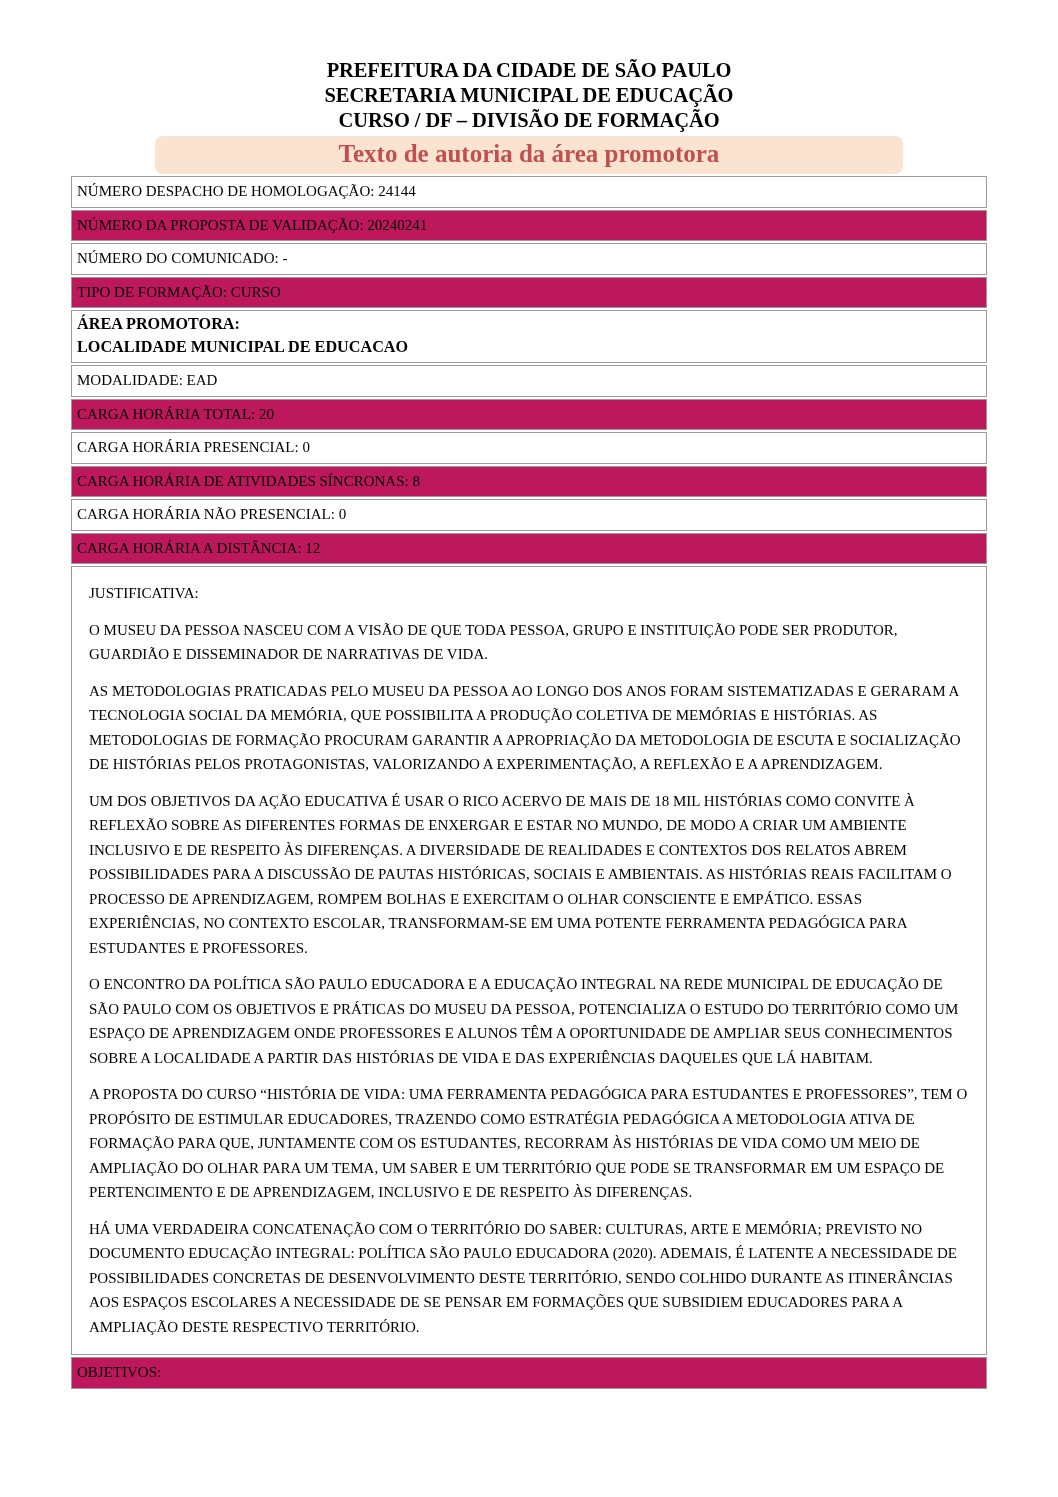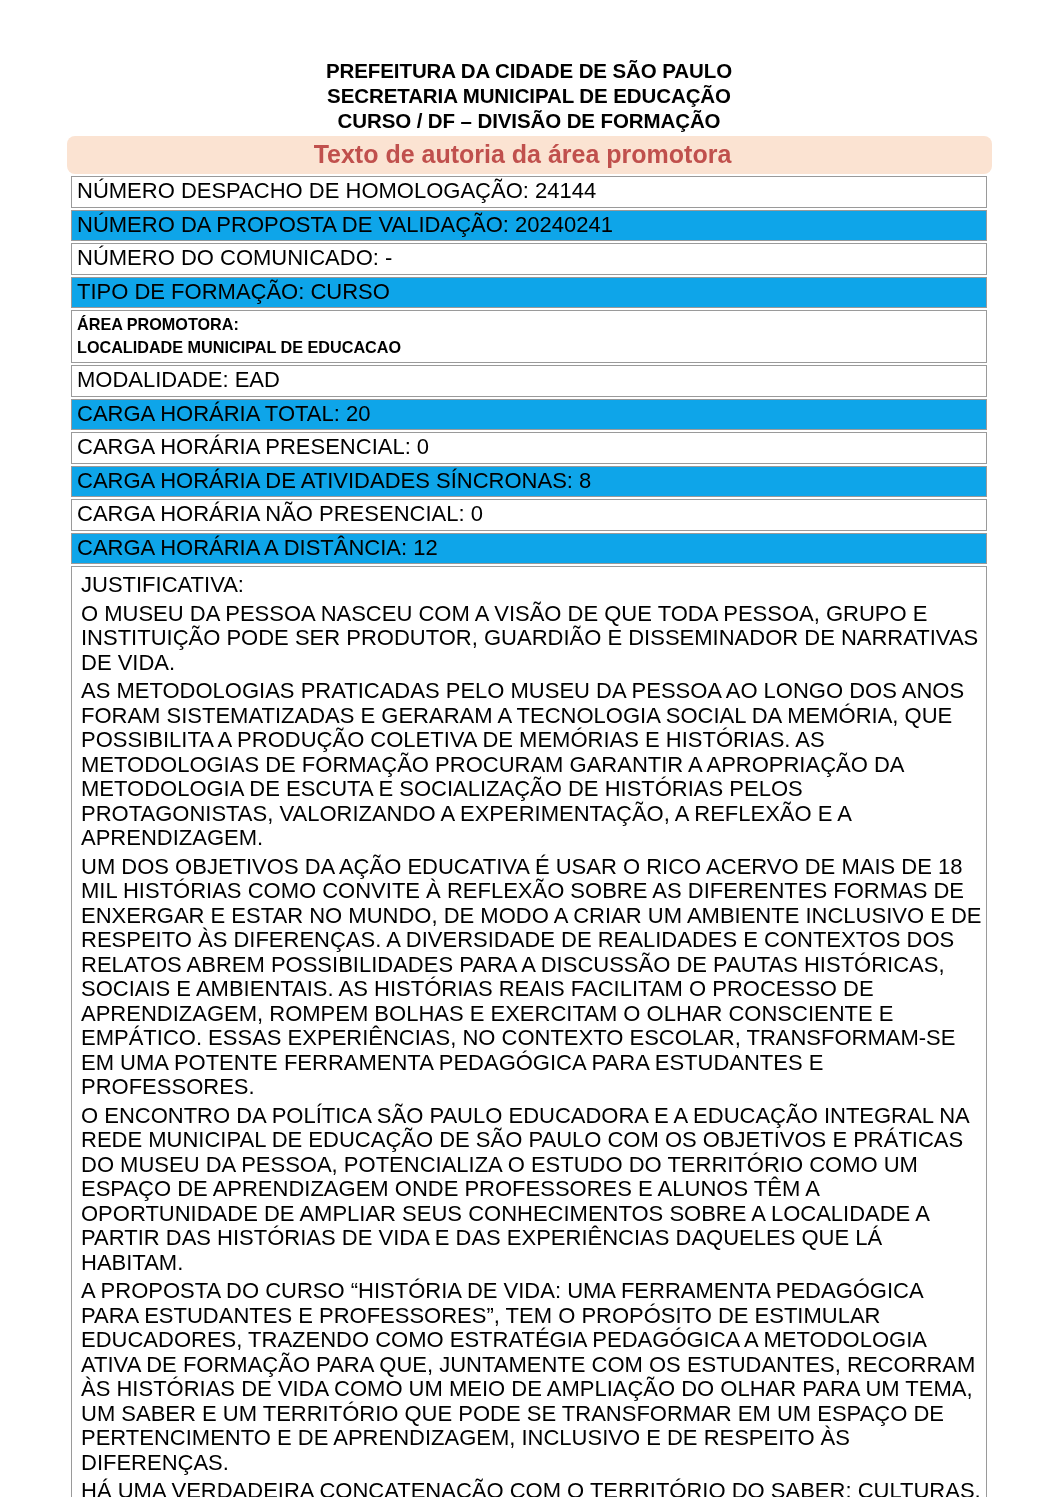--- a/index.html
+++ b/index.html
@@ -13,20 +13,21 @@
     font-family: "Liberation Sans", sans-serif;
     color: #000000;
     overflow: hidden;
   }
 
   .page {
     position: relative;
     width: 1058px;
     height: 1497px;
     background: #ffffff;
+    font-family: Liberation Serif, serif;
   }
 
   
   .doc-header {
     padding-top: 58px;
     text-align: center;
   }
   .doc-header .hline {
     font-weight: bold;
     font-size: 20.5px;
@@ -36,24 +37,24 @@
   }
   .doc-header .hline.big {
     font-size: 23.5px;
     line-height: 30px;
     padding-top: 2px;
   }
 
   
   .banner {
     margin: 3px auto 0 auto;
-    width: 912px;
+    width: 748px;
     background: #FBE3D2;
     text-align: center;
-    padding: 3px 13px 5px 0;
+    padding: 3px 0 5px 0;
     border-radius: 8px;
   }
   .banner-text {
     color: #C0504D;
     font-weight: bold;
     font-size: 25px;
     line-height: 30px;
     white-space: nowrap;
   }
 
@@ -61,48 +62,48 @@
   .doc-table {
     width: 916px;
     margin: 0 auto;
     border-collapse: separate;
     border-spacing: 0 2px;
     table-layout: fixed;
   }
   .doc-table td {
     border: 1px solid #9a9a9a;
     padding: 2px 0 3px 5px;
-    font-size: 22px;
+    font-size: 15px;
     line-height: 24.5px;
     vertical-align: top;
     background: #ffffff;
   }
   .doc-table tr.shaded td {
-    background: #0ea5e9;
+    background: #be185d;
   }
   .doc-table td.bold {
     font-weight: bold;
     font-size: 16.2px;
     line-height: 23px;
   }
   .cellline {
     display: block;
     white-space: nowrap;
   }
   .para {
     display: block;
     white-space: normal;
   }
   .just-cell {
     line-height: 24.6px;
     font-size: 17.4px;
     padding-bottom: 4px;
   }
   .just-cell .para {
-    margin: 4px;
+    margin: 12px;
   }
 </style>
 </head>
 <body>
 
 <div class="page">
 
   <div class="doc-header">
     <div class="hline">PREFEITURA DA CIDADE DE SÃO PAULO</div>
     <div class="hline">SECRETARIA MUNICIPAL DE EDUCAÇÃO</div>

